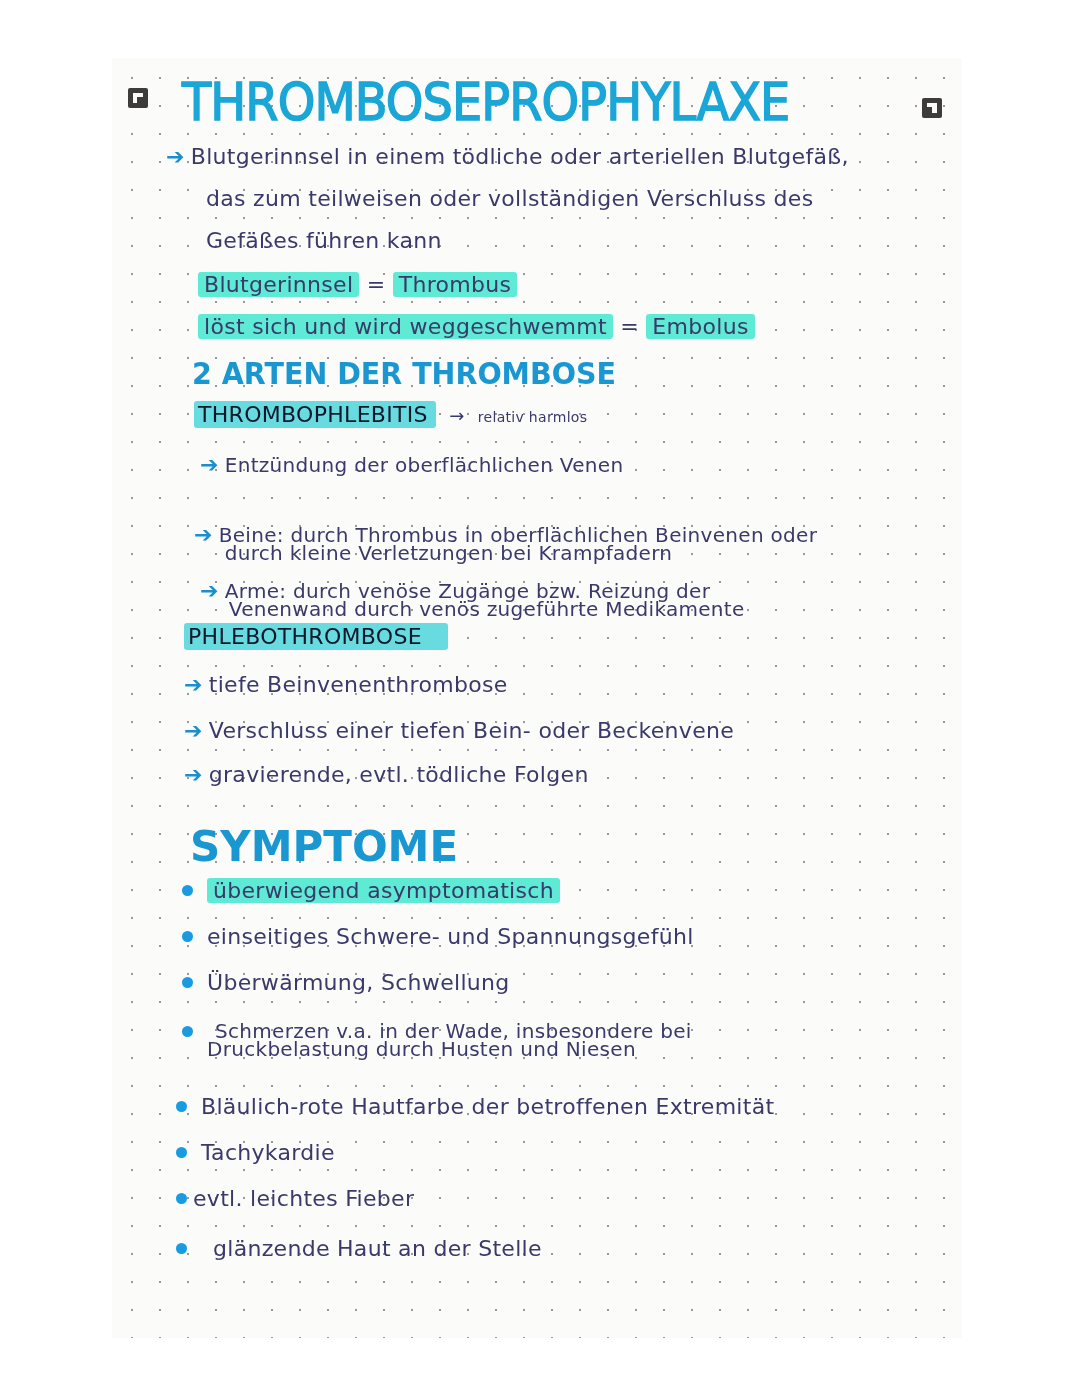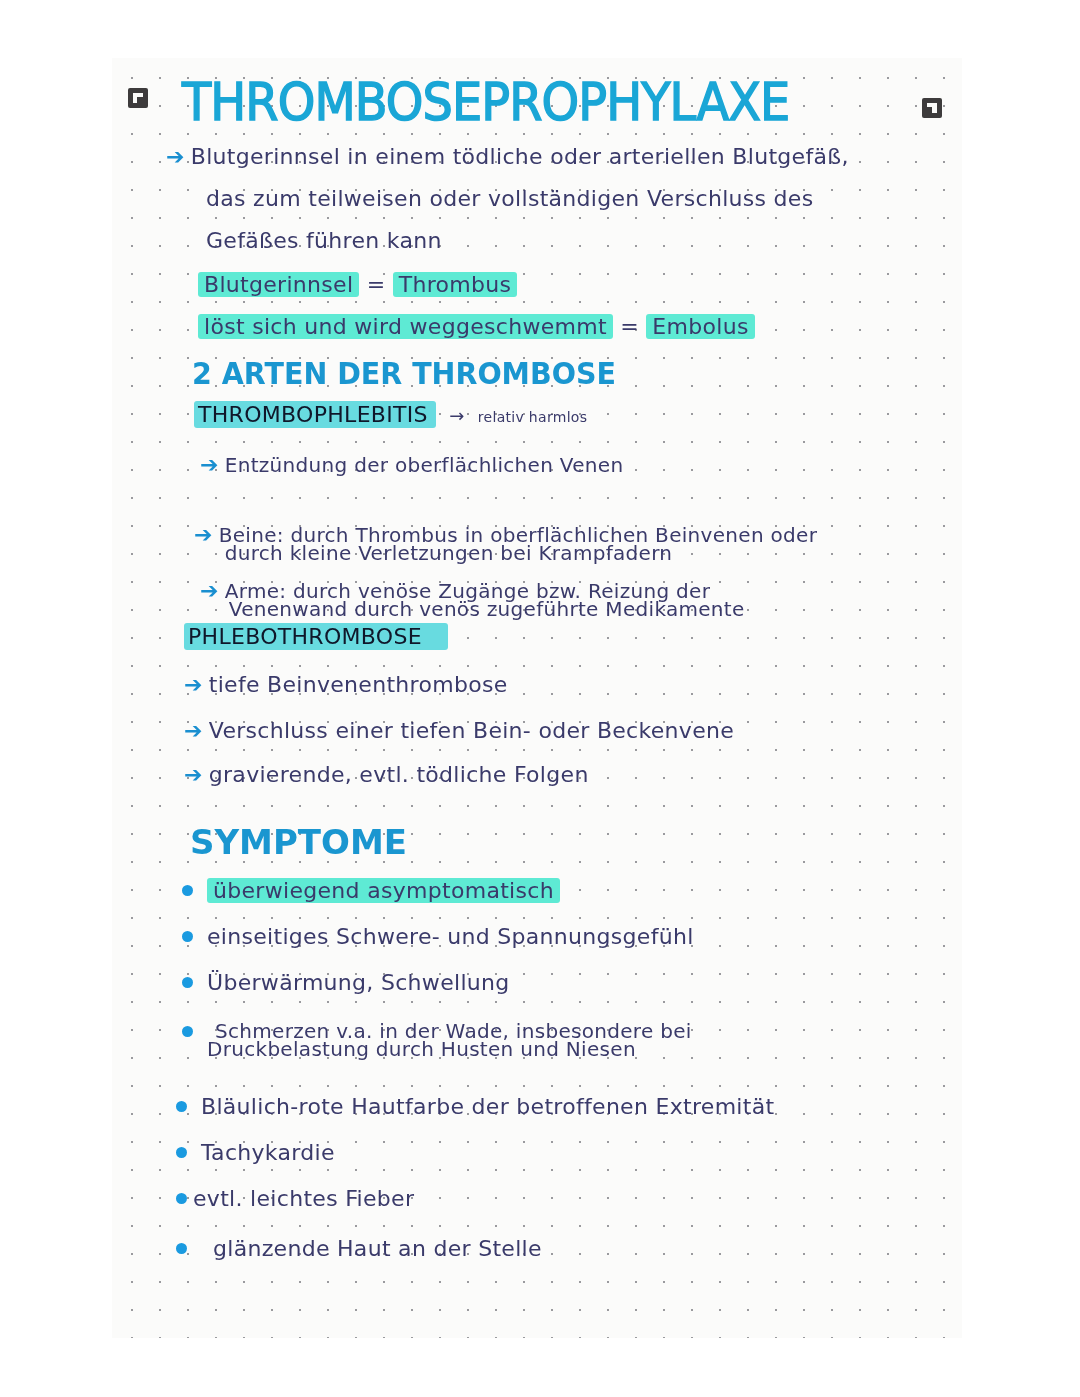--- a/index.html
+++ b/index.html
@@ -106,21 +106,21 @@
 <div class="line" style="left:184px; top:672px;">
   <span class="arrow-icon">➔</span><span>tiefe Beinvenenthrombose</span>
 </div>
 <div class="line" style="left:184px; top:718px;">
   <span class="arrow-icon">➔</span><span>Verschluss einer tiefen Bein- oder Beckenvene</span>
 </div>
 <div class="line" style="left:184px; top:762px;">
   <span class="arrow-icon">➔</span><span>gravierende, evtl. tödliche Folgen</span>
 </div>
 
-<div class="section-heading" style="left:190px; top:822px; font-size:34px;">SYMPTOME</div>
+<div class="section-heading" style="left:190px; top:822px; font-size:42px;">SYMPTOME</div>
 
 <div class="line" style="left:182px; top:878px;">
   <span class="bullet-dot"></span><span class="hl" style="margin-top:16px;">überwiegend asymptomatisch</span>
 </div>
 <div class="line" style="left:182px; top:924px;">
   <span class="bullet-dot"></span><span>einseitiges Schwere- und Spannungsgefühl</span>
 </div>
 <div class="line" style="left:182px; top:970px;">
   <span class="bullet-dot"></span><span>Überwärmung, Schwellung</span>
 </div>

